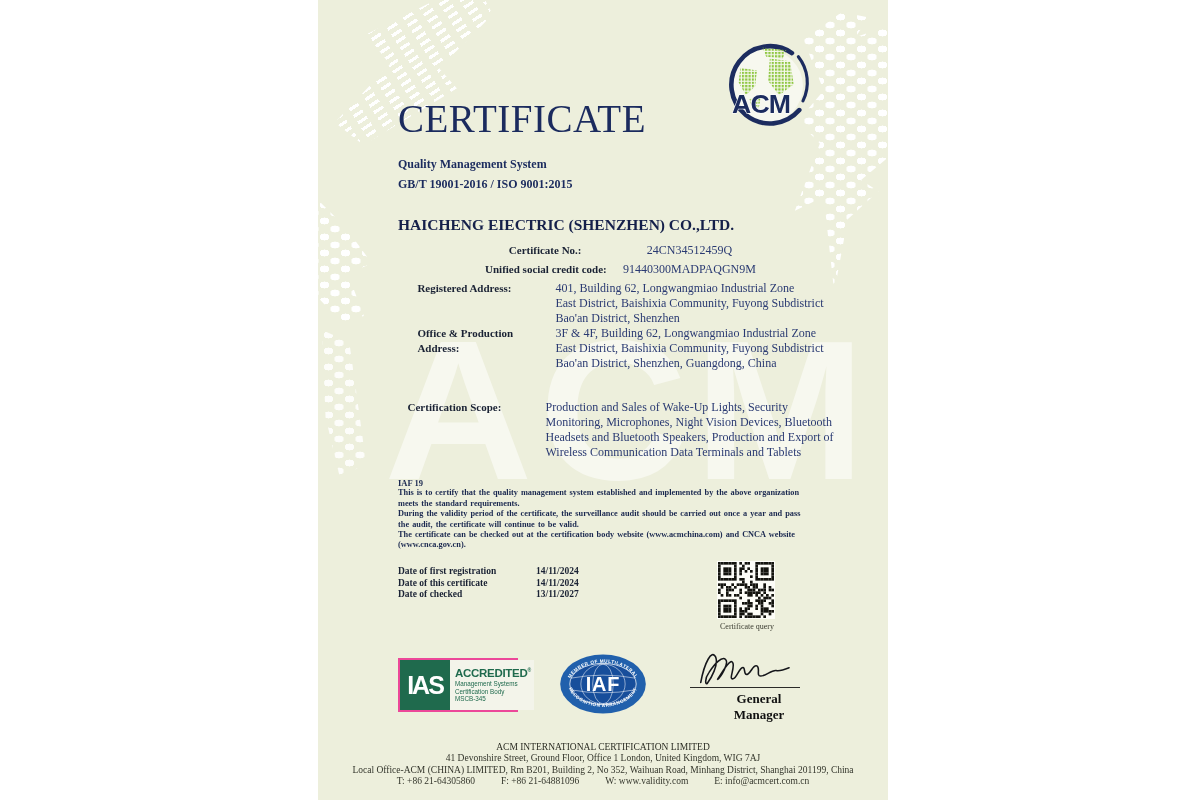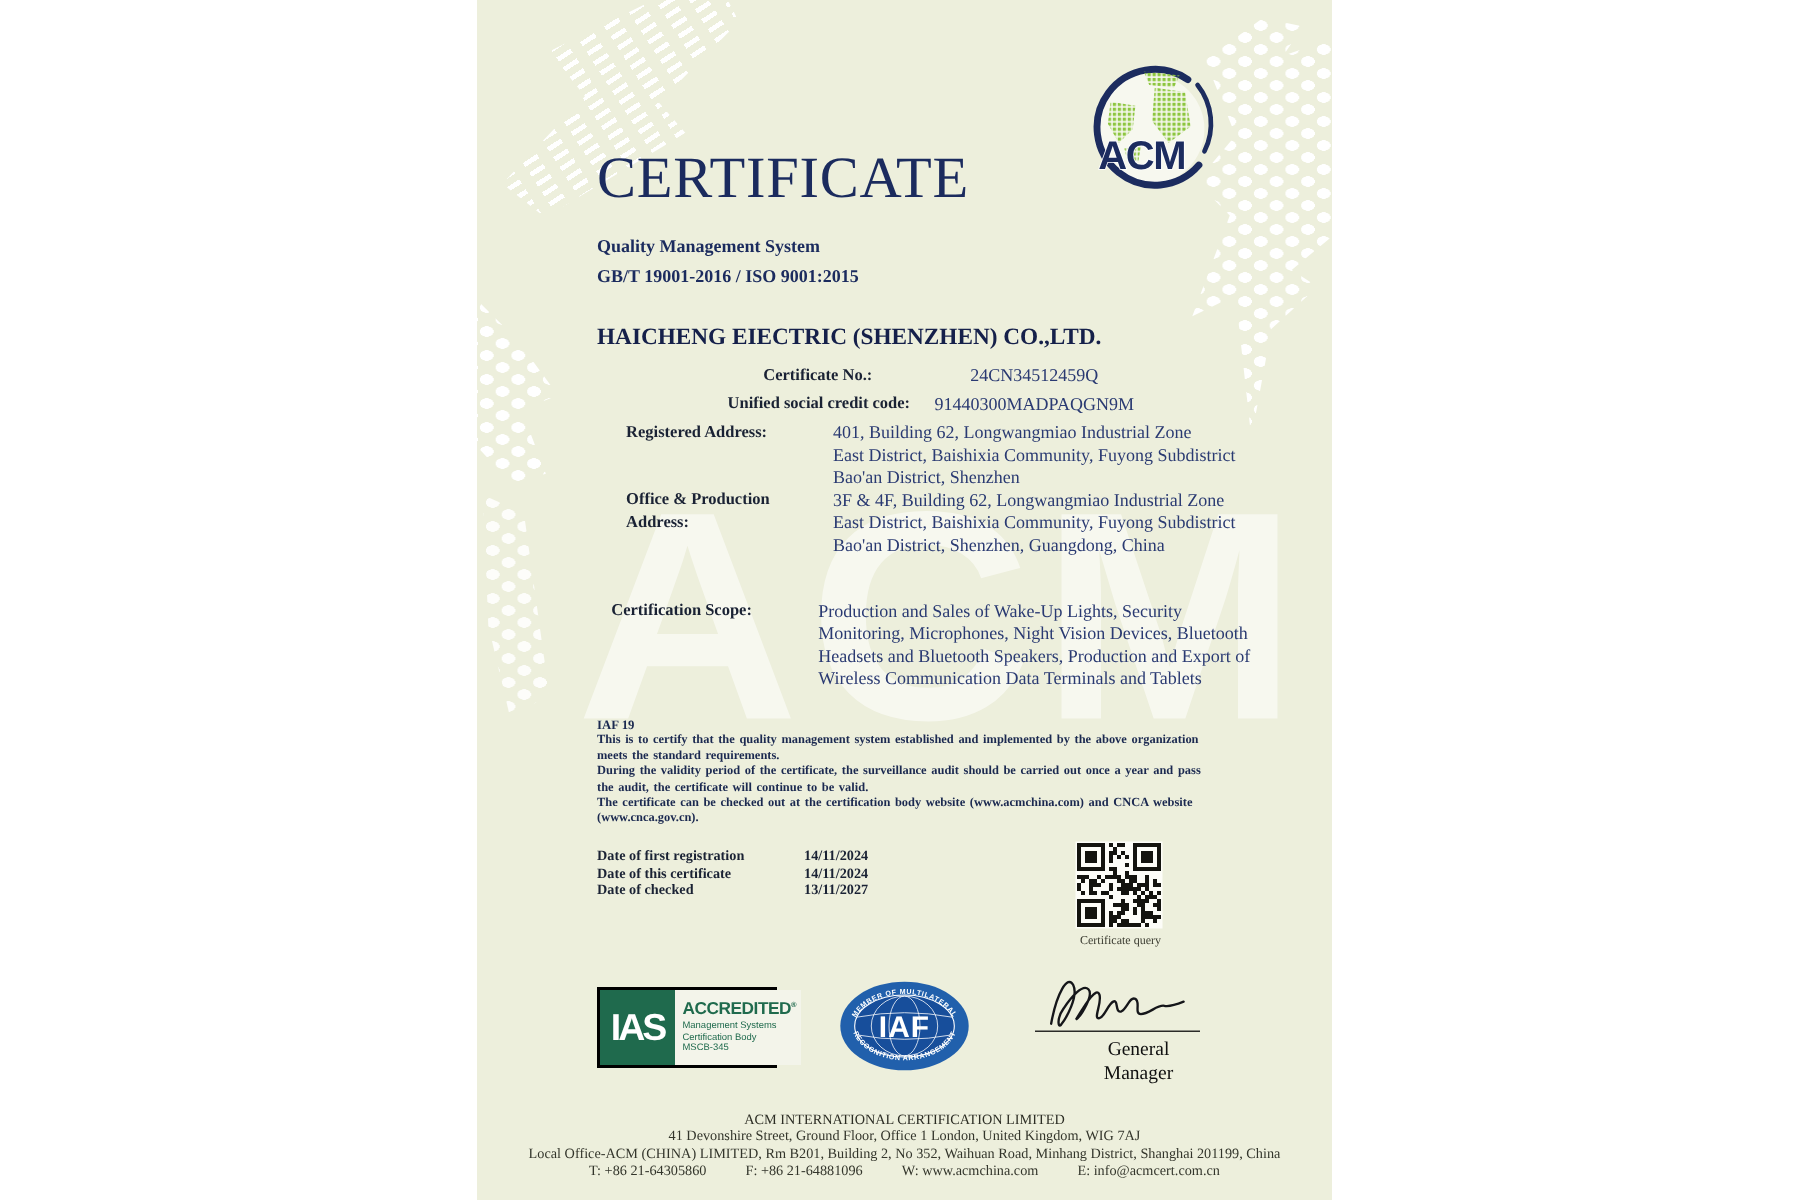--- a/index.html
+++ b/index.html
@@ -47,33 +47,33 @@
 
   .dates{position:absolute;left:80px;top:566px;}
   .d-row{display:flex;line-height:11.6px;}
   .d-label{flex:none;width:138px;font-weight:700;font-size:9.5px;color:#1a2234;}
   .d-value{font-weight:700;font-size:9.5px;color:#1a2234;}
 
   .qr-box{position:absolute;left:399px;top:561px;width:60px;text-align:center;}
   .qr-box svg{width:58px;height:58px;background:#fdfdf8;display:block;padding:1px;box-sizing:border-box;}
   .qr-caption{font-size:8px;color:#3a3b30;margin-top:3px;}
 
-  .ias{position:absolute;left:80px;top:658px;width:120px;height:54px;display:flex;border:2px solid #000000;background:#1f6a4d;box-sizing:border-box;}
+  .ias{position:absolute;left:80px;top:658px;width:120px;height:54px;display:flex;border:2px solid #ec4899;background:#1f6a4d;box-sizing:border-box;}
   .ias-left{flex:none;width:50px;background:#1f6a4d;color:#fff;display:flex;align-items:center;justify-content:center;
     font-family:"Liberation Sans",sans-serif;font-weight:700;font-size:25px;letter-spacing:-2px;}
   .ias-right{flex:1;background:#f3f4ea;color:#1f6a4d;padding:4px 3px 0 5px;font-family:"Liberation Sans",sans-serif;}
   .ias-acc{font-weight:700;font-size:11.5px;letter-spacing:-.3px;line-height:12px;}
   .ias-reg{font-size:5px;vertical-align:super;}
   .ias-sub{font-size:6.3px;line-height:7.7px;margin-top:1px;white-space:pre-line;}
 
   .iaf{position:absolute;left:240px;top:653px;width:90px;height:62px;}
   .signature{position:absolute;left:372px;top:642px;width:110px;text-align:center;}
   .sig-scribble{width:108px;height:46px;display:block;}
   .sig-line{border-top:1.5px solid #2b2b28;margin-top:-1px;}
-  .sig-title{font-weight:400;font-size:13px;color:#101010;margin-top:3px;margin-left:28px;}
+  .sig-title{font-weight:700;font-size:13px;color:#101010;margin-top:3px;margin-left:28px;}
 
   .footer{position:absolute;left:0;right:0;top:742px;text-align:center;color:#33352b;}
   .ft-line{font-size:9.5px;line-height:11.3px;}
   .ft-line.first{color:#2c2d24;}
   .contacts{display:flex;justify-content:center;gap:26px;font-size:9.5px;line-height:11.3px;}
 </style>
 </head>
 <body>
 
 <div class="stage">
@@ -431,20 +431,20 @@
         <div class="sig-title">General Manager</div>
       </div>
 
       <div class="footer">
         <div class="ft-line first">ACM INTERNATIONAL CERTIFICATION LIMITED</div>
         <div class="ft-line">41 Devonshire Street, Ground Floor, Office 1 London, United Kingdom, WIG 7AJ</div>
         <div class="ft-line">Local Office-ACM (CHINA) LIMITED, Rm B201, Building 2, No 352, Waihuan Road, Minhang District, Shanghai 201199, China</div>
         <div class="contacts">
           <span>T: +86 21-64305860</span>
           <span>F: +86 21-64881096</span>
-          <span>W: www.acmchina.com</span>
+          <span>W: www.validity.com</span>
           <span>E: info@acmcert.com.cn</span>
         </div>
       </div>
 
     </div>
   </div>
 </div>
 
 </body></html>

